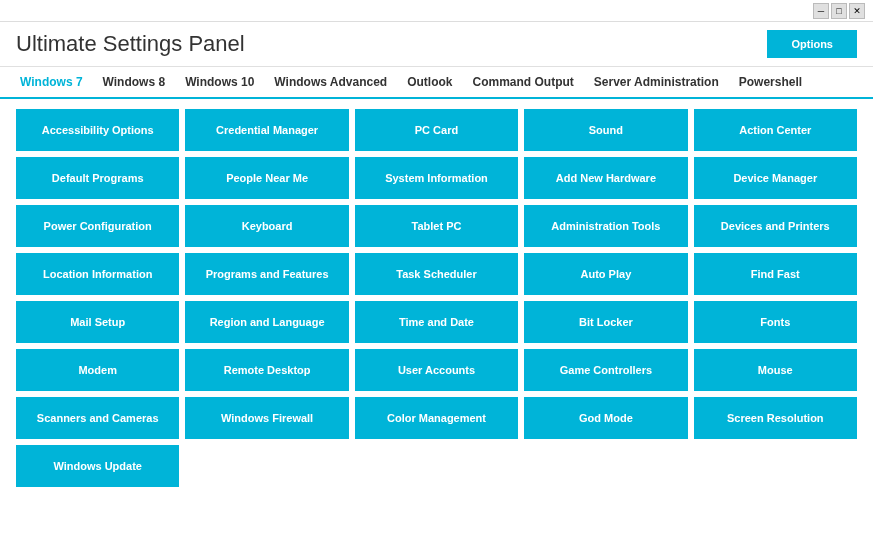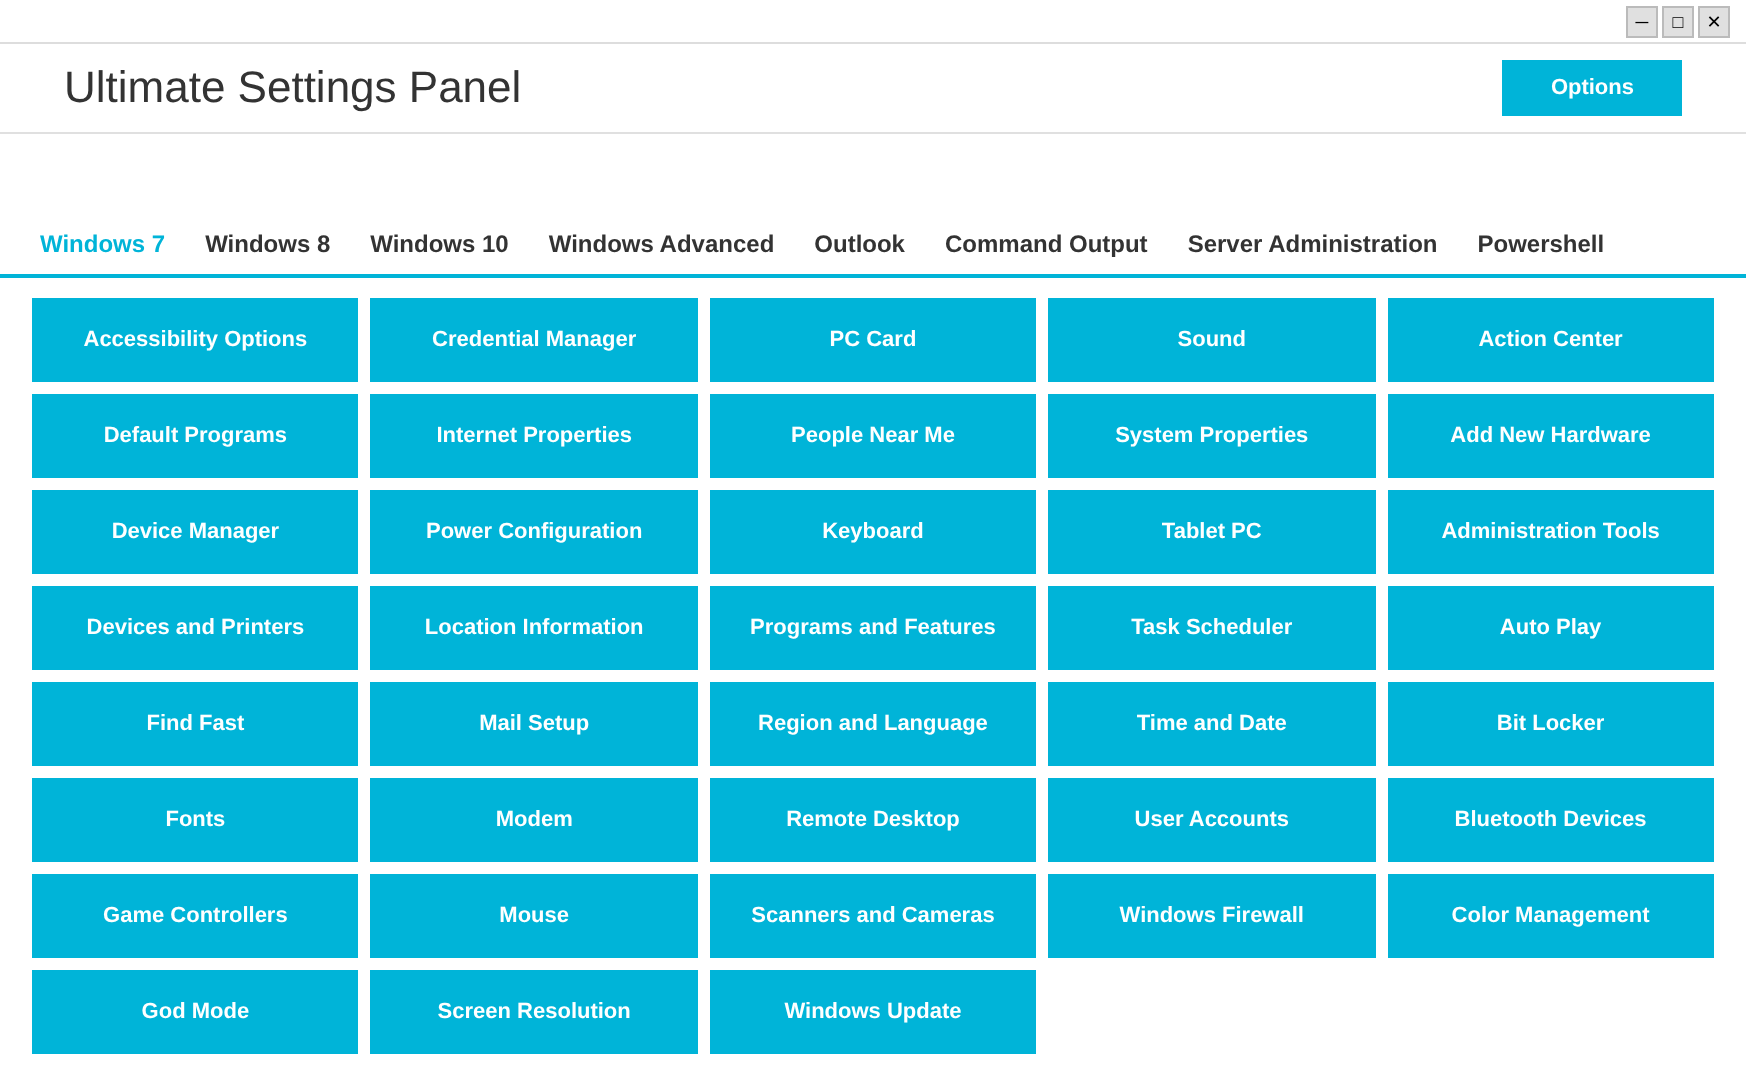--- a/index.html
+++ b/index.html
@@ -35,21 +35,21 @@
       display: flex;
       align-items: center;
       justify-content: center;
     }
 
     
     .header {
       display: flex;
       align-items: center;
       justify-content: space-between;
-      padding: 8px 32px;
+      padding: 8px 16px;
       background: #fff;
       border-bottom: 1px solid #e0e0e0;
     }
     .header-title {
       font-size: 22px;
       font-weight: 300;
       color: #333;
     }
     .options-button {
       background: #00b4d8;
@@ -60,21 +60,20 @@
       cursor: pointer;
       font-weight: 600;
     }
 
     
     .nav-tabs {
       display: flex;
       border-bottom: 2px solid #00b4d8;
       padding: 0 10px;
       background: #fff;
-      margin-top: 40px;
     }
     .nav-tab {
       padding: 8px 10px;
       font-size: 12px;
       color: #333;
       cursor: pointer;
       white-space: nowrap;
       border-bottom: 2px solid transparent;
       margin-bottom: -2px;
       font-weight: bold;
@@ -137,44 +136,42 @@
     <div class="nav-tab">Powershell</div>
   </div>
 
 <div class="grid-container" id="grid-container">
     <button class="grid-btn">Accessibility Options</button>
     <button class="grid-btn">Credential Manager</button>
     <button class="grid-btn">PC Card</button>
     <button class="grid-btn">Sound</button>
     <button class="grid-btn">Action Center</button>
     <button class="grid-btn">Default Programs</button>
-    <button class="grid-btn">Internet Properties</button>
     <button class="grid-btn">People Near Me</button>
-    <button class="grid-btn">System Properties</button>
+    <button class="grid-btn">System Information</button>
     <button class="grid-btn">Add New Hardware</button>
     <button class="grid-btn">Device Manager</button>
     <button class="grid-btn">Power Configuration</button>
     <button class="grid-btn">Keyboard</button>
     <button class="grid-btn">Tablet PC</button>
     <button class="grid-btn">Administration Tools</button>
     <button class="grid-btn">Devices and Printers</button>
     <button class="grid-btn">Location Information</button>
     <button class="grid-btn">Programs and Features</button>
     <button class="grid-btn">Task Scheduler</button>
     <button class="grid-btn">Auto Play</button>
     <button class="grid-btn">Find Fast</button>
     <button class="grid-btn">Mail Setup</button>
     <button class="grid-btn">Region and Language</button>
     <button class="grid-btn">Time and Date</button>
     <button class="grid-btn">Bit Locker</button>
     <button class="grid-btn">Fonts</button>
     <button class="grid-btn">Modem</button>
     <button class="grid-btn">Remote Desktop</button>
     <button class="grid-btn">User Accounts</button>
-    <button class="grid-btn">Bluetooth Devices</button>
     <button class="grid-btn">Game Controllers</button>
     <button class="grid-btn">Mouse</button>
     <button class="grid-btn">Scanners and Cameras</button>
     <button class="grid-btn">Windows Firewall</button>
     <button class="grid-btn">Color Management</button>
     <button class="grid-btn">God Mode</button>
     <button class="grid-btn">Screen Resolution</button>
     <button class="grid-btn">Windows Update</button>
   </div>
 

